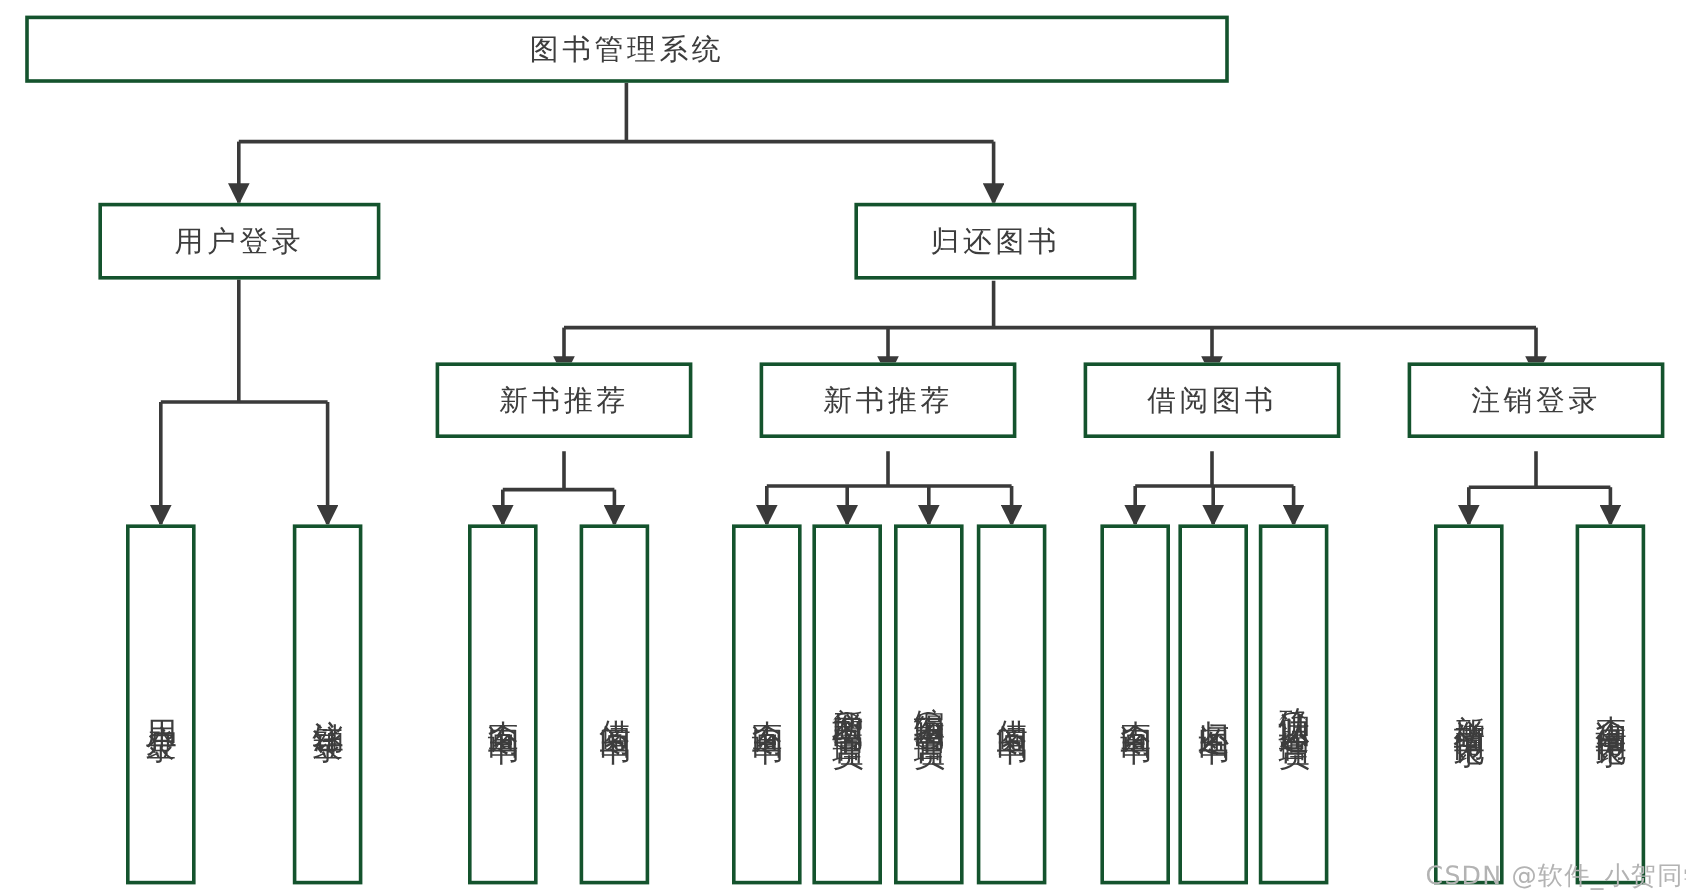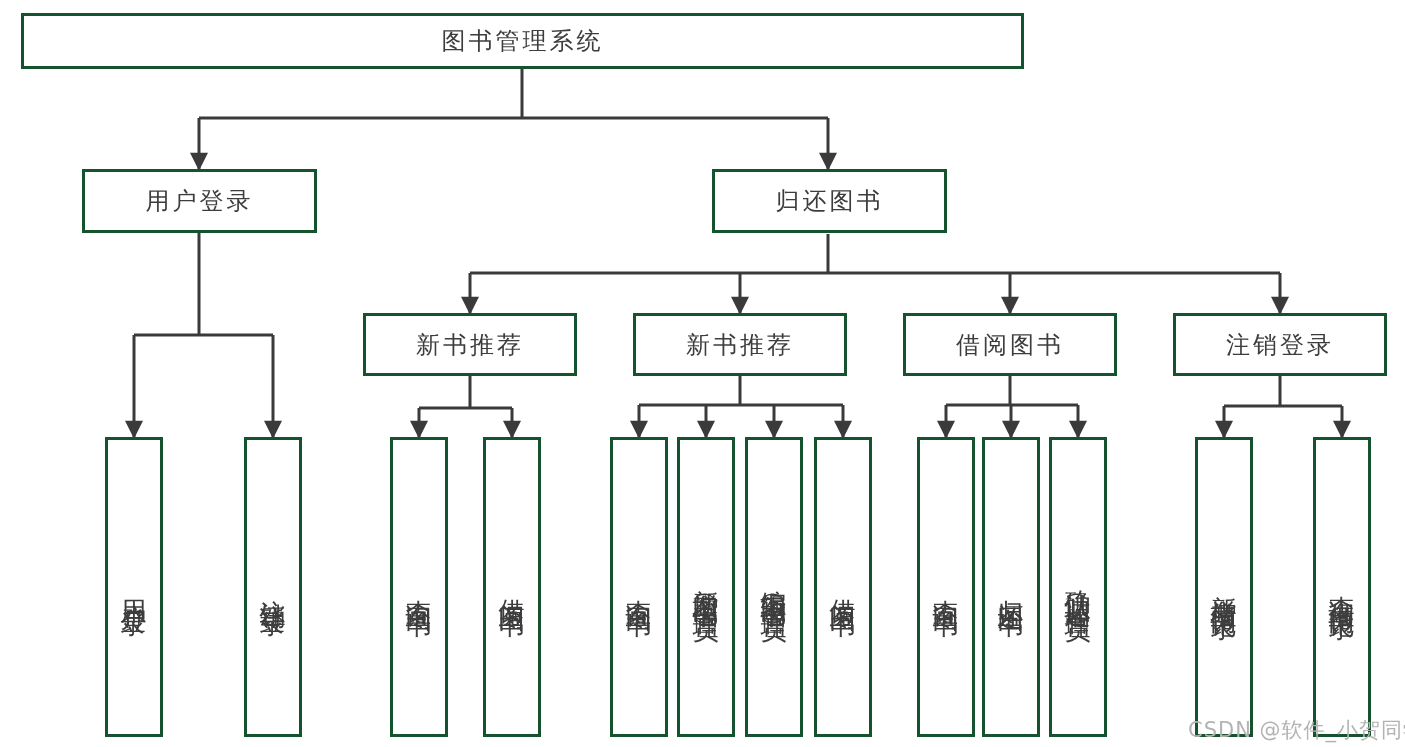--- a/index.html
+++ b/index.html
@@ -47,21 +47,21 @@
     left: 21px;
     top: 13px;
     width: 1003px;
     height: 56px;
   }
   .lvl2 {
     top: 169px;
     width: 235px;
   }
   .lvl3 {
-    top: 313px;
+    top: 302px;
     width: 214px;
     height: 63px;
   }
   .vbox {
     top: 437px;
     width: 58px;
     height: 300px;
     writing-mode: vertical-rl;
     text-orientation: mixed;
     font-size: 26px;

